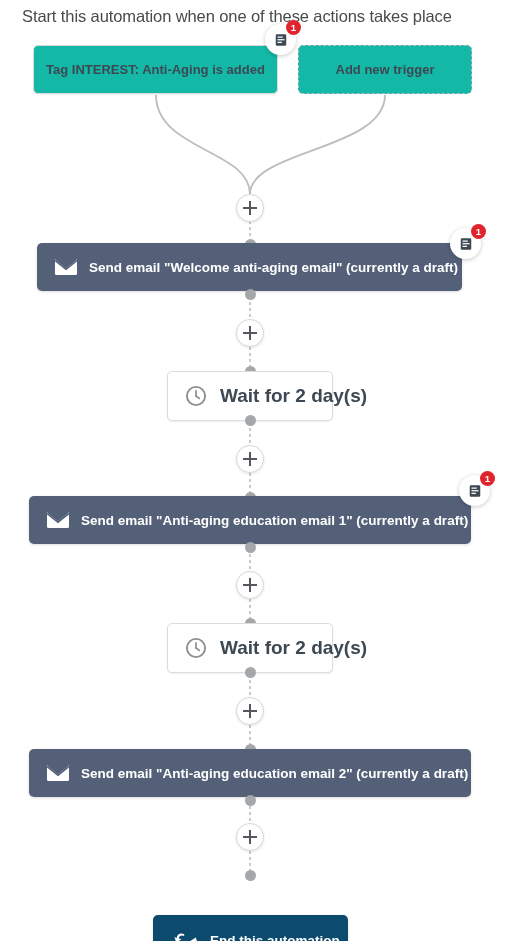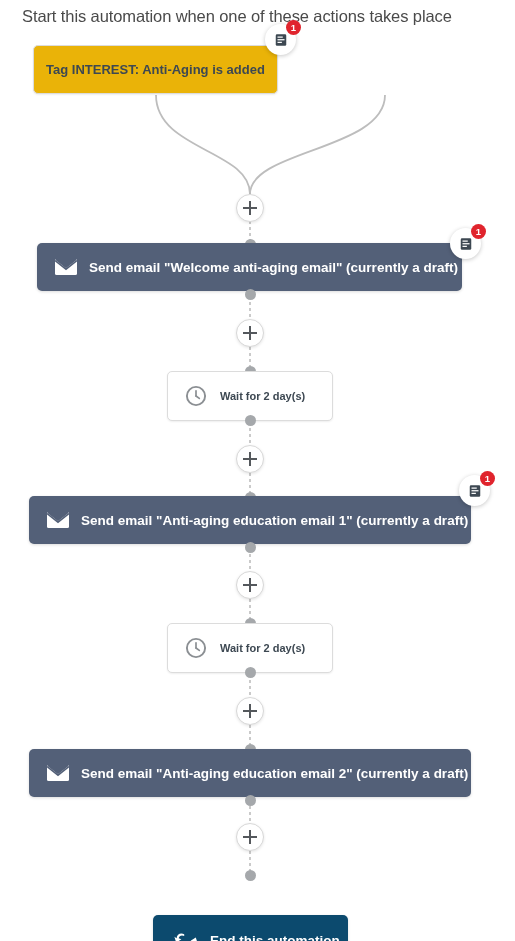--- a/index.html
+++ b/index.html
@@ -32,21 +32,21 @@
     color: #4a4a4a;
     letter-spacing: -0.1px;
     white-space: nowrap;
   }
 
   
   .trigger {
     position: absolute;
     height: 49px;
     border-radius: 5px;
-    background: #eab308;
+    background: #14b8a6;
     display: flex;
     align-items: center;
     justify-content: center;
     box-sizing: border-box;
     font-size: 13px;
     font-weight: bold;
     color: #3d4852;
   }
   .trigger.solid {
     border: 1px solid #dcdcdc;
@@ -152,21 +152,21 @@
     align-items: center;
     box-sizing: border-box;
   }
   .wait-node .bar-icon {
     margin-left: 17px;
     margin-right: 13px;
     display: flex;
     align-items: center;
   }
   .wait-node .bar-label {
-    font-size: 11px;
+    font-size: 19px;
     font-weight: bold;
     color: #3d4852;
     white-space: nowrap;
   }
 
   
   #end-automation {
     position: absolute;
     left: 153px;
     top: 875px;
@@ -257,20 +257,23 @@
   <div class="note-badge" style="left:265px; top:24px;">
     <svg width="14" height="14" viewBox="0 0 16 16">
       <rect x="2" y="1.5" width="12" height="13" rx="1.5" fill="#3d4852"></rect>
       <rect x="4" y="4" width="6" height="1.4" fill="#ffffff"></rect>
       <rect x="4" y="7" width="8" height="1.4" fill="#ffffff"></rect>
       <rect x="4" y="10" width="5" height="1.4" fill="#ffffff"></rect>
     </svg>
     <span class="count">1</span>
   </div>
 
+  <div class="trigger dashed" id="trigger-add">
+    <span>Add new trigger</span>
+  </div>
 
   <div class="plus-btn" style="top:194px;"></div>
   <div class="dot" style="top:239px;"></div>
 
   <div class="action-bar" style="left:37px; top:243px; width:425px;">
     <span class="bar-icon">
       <svg width="22" height="16" viewBox="0 0 22 16">
         <rect x="0" y="0" width="22" height="16" rx="1.5" fill="#ffffff"></rect>
         <path d="M0.8 1.2 L11 9.2 L21.2 1.2 L21.2 0 L0.8 0 Z" fill="#536078"></path>
         <path d="M0 1.6 L11 10.2 L22 1.6" fill="none" stroke="#536078" stroke-width="1.6"></path>

